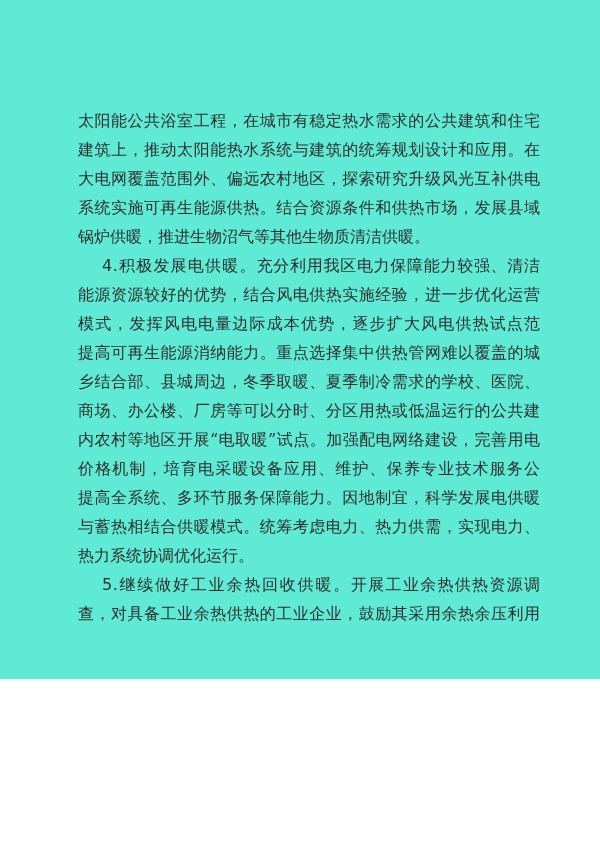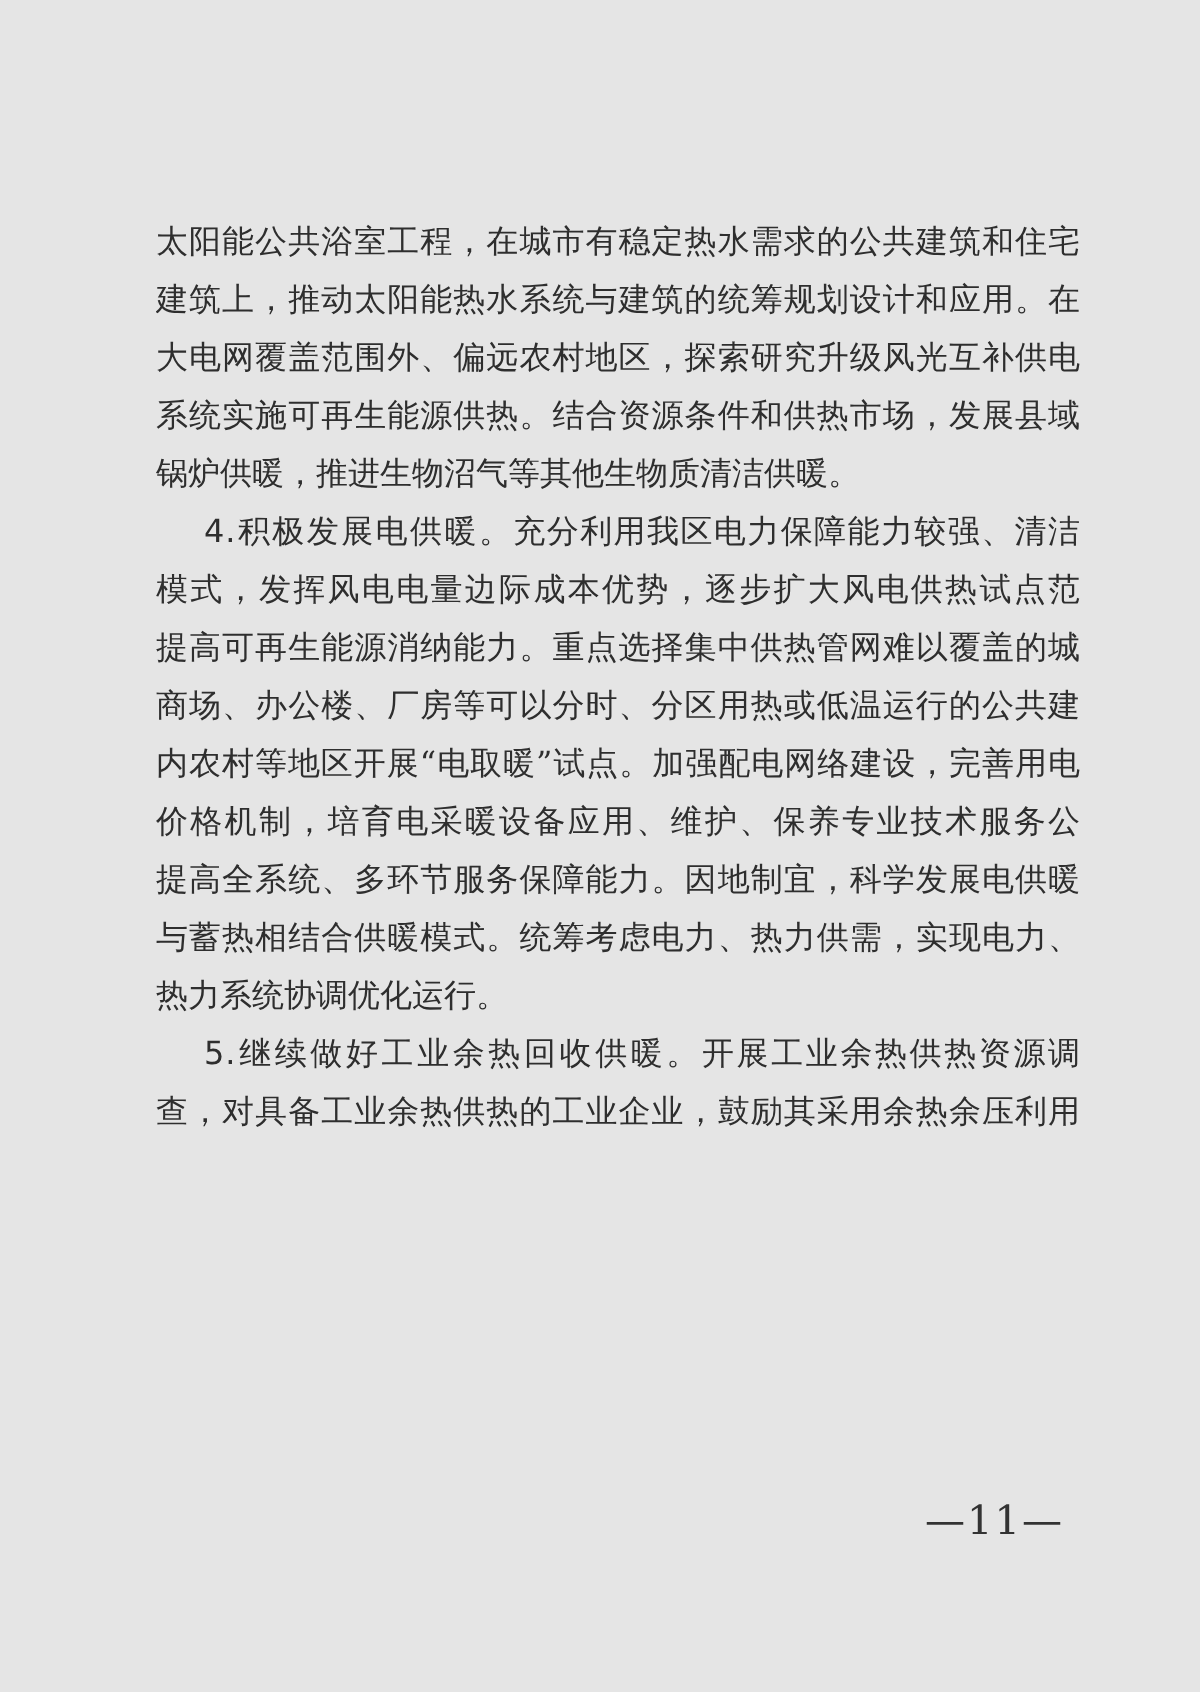--- a/index.html
+++ b/index.html
@@ -3,22 +3,22 @@
 <meta charset="utf-8">
 <style>
   html, body {
     margin: 0;
     padding: 0;
     background: #ffffff;
   }
   .page {
     position: relative;
     width: 600px;
-    height: 846px;
-    background: #e5e5e5;
+    height: 679px;
+    background: #5eead4;
     overflow: hidden;
     font-family: "DejaVu Serif", "Liberation Serif", serif;
   }
   .text-block {
     position: absolute;
     left: 78px;
     top: 106px;
     width: 462px;
   }
   .line {
@@ -57,22 +57,24 @@
 <body>
 
 <div class="page">
   <div class="text-block" id="text-block">
       <div class="line"><span>太阳能公共浴室工程，在城市有稳定热水需求的公共建筑和住宅</span></div>
       <div class="line"><span>建筑上，推动太阳能热水系统与建筑的统筹规划设计和应用。在</span></div>
       <div class="line"><span>大电网覆盖范围外、偏远农村地区，探索研究升级风光互补供电</span></div>
       <div class="line"><span>系统实施可再生能源供热。结合资源条件和供热市场，发展县域</span></div>
       <div class="line end"><span>锅炉供暖，推进生物沼气等其他生物质清洁供暖。</span></div>
       <div class="line indent"><span class="bold-lead">4.积极发展电供暖。</span><span>充分利用我区电力保障能力较强、清洁</span></div>
+      <div class="line"><span>能源资源较好的优势，结合风电供热实施经验，进一步优化运营</span></div>
       <div class="line"><span>模式，发挥风电电量边际成本优势，逐步扩大风电供热试点范围，</span></div>
       <div class="line"><span>提高可再生能源消纳能力。重点选择集中供热管网难以覆盖的城</span></div>
+      <div class="line"><span>乡结合部、县城周边，冬季取暖、夏季制冷需求的学校、医院、</span></div>
       <div class="line"><span>商场、办公楼、厂房等可以分时、分区用热或低温运行的公共建</span></div>
       <div class="line"><span>内农村等地区开展“电取暖”试点。加强配电网络建设，完善用电</span></div>
       <div class="line"><span>价格机制，培育电采暖设备应用、维护、保养专业技术服务公司，</span></div>
       <div class="line"><span>提高全系统、多环节服务保障能力。因地制宜，科学发展电供暖</span></div>
       <div class="line"><span>与蓄热相结合供暖模式。统筹考虑电力、热力供需，实现电力、</span></div>
       <div class="line end"><span>热力系统协调优化运行。</span></div>
       <div class="line indent"><span class="bold-lead">5.继续做好工业余热回收供暖。</span><span>开展工业余热供热资源调</span></div>
       <div class="line"><span>查，对具备工业余热供热的工业企业，鼓励其采用余热余压利用</span></div>
     </div>
   <div class="page-num">—11—</div>

